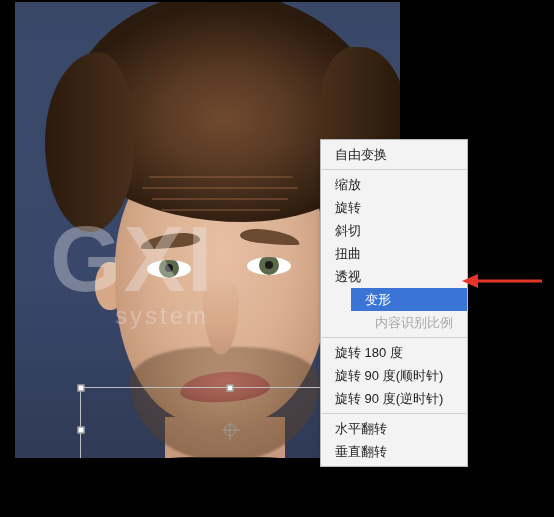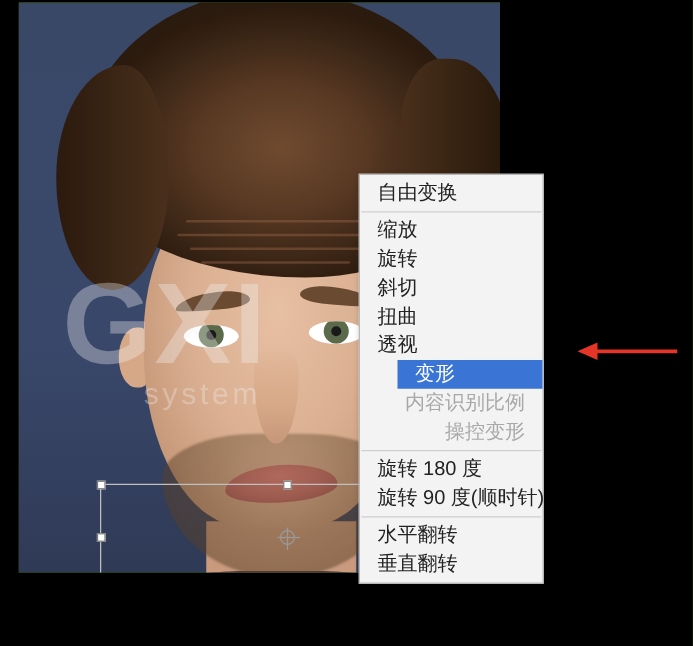--- a/index.html
+++ b/index.html
@@ -136,26 +136,26 @@
     border:1px solid #9a9a9a; border-radius:50%;
   }
   .t-center::before, .t-center::after {
     content:""; position:absolute; background:#9a9a9a;
   }
   .t-center::before { left:50%; top:-3px; width:1px; height:18px; transform:translateX(-50%);}
   .t-center::after  { top:50%; left:-3px; height:1px; width:18px; transform:translateY(-50%);}
 
   .context-menu {
     position: absolute;
-    left: 287px; top: 139px;
+    left: 320px; top: 139px;
     width: 148px;
     background: #f3f3f3;
     border: 1px solid #b8b8b8;
     box-shadow: 2px 3px 6px rgba(0,0,0,0.35);
-    font-size: 16px;
+    font-size: 13px;
     color: #222;
     padding: 3px 0;
   }
   .menu-item {
     padding: 3px 14px;
     line-height: 17px;
     white-space: nowrap;
     cursor: default;
   }
   .menu-item.disabled { color: #a8a8a8; text-align: right; }
@@ -219,24 +219,24 @@
   <div class="context-menu" id="context-menu">
       <div class="menu-item">自由变换</div>
       <div class="menu-sep"></div>
       <div class="menu-item">缩放</div>
       <div class="menu-item">旋转</div>
       <div class="menu-item">斜切</div>
       <div class="menu-item">扭曲</div>
       <div class="menu-item">透视</div>
       <div class="menu-item highlight">变形</div>
       <div class="menu-item disabled">内容识别比例</div>
-      <div class="menu-item disabled">操控变形</div>
       <div class="menu-sep"></div>
       <div class="menu-item">旋转 180 度</div>
       <div class="menu-item">旋转 90 度(顺时针)</div>
+      <div class="menu-item">旋转 90 度(逆时针)</div>
       <div class="menu-sep"></div>
       <div class="menu-item">水平翻转</div>
       <div class="menu-item">垂直翻转</div>
     </div>
 
   <div class="arrow">
     <svg width="80" height="18" viewBox="0 0 80 18">
       <defs></defs>
       <line x1="80" y1="9" x2="14" y2="9" stroke="#e53528" stroke-width="3"></line>
       <polygon points="0,9 16,2 16,16" fill="#e53528"></polygon>

